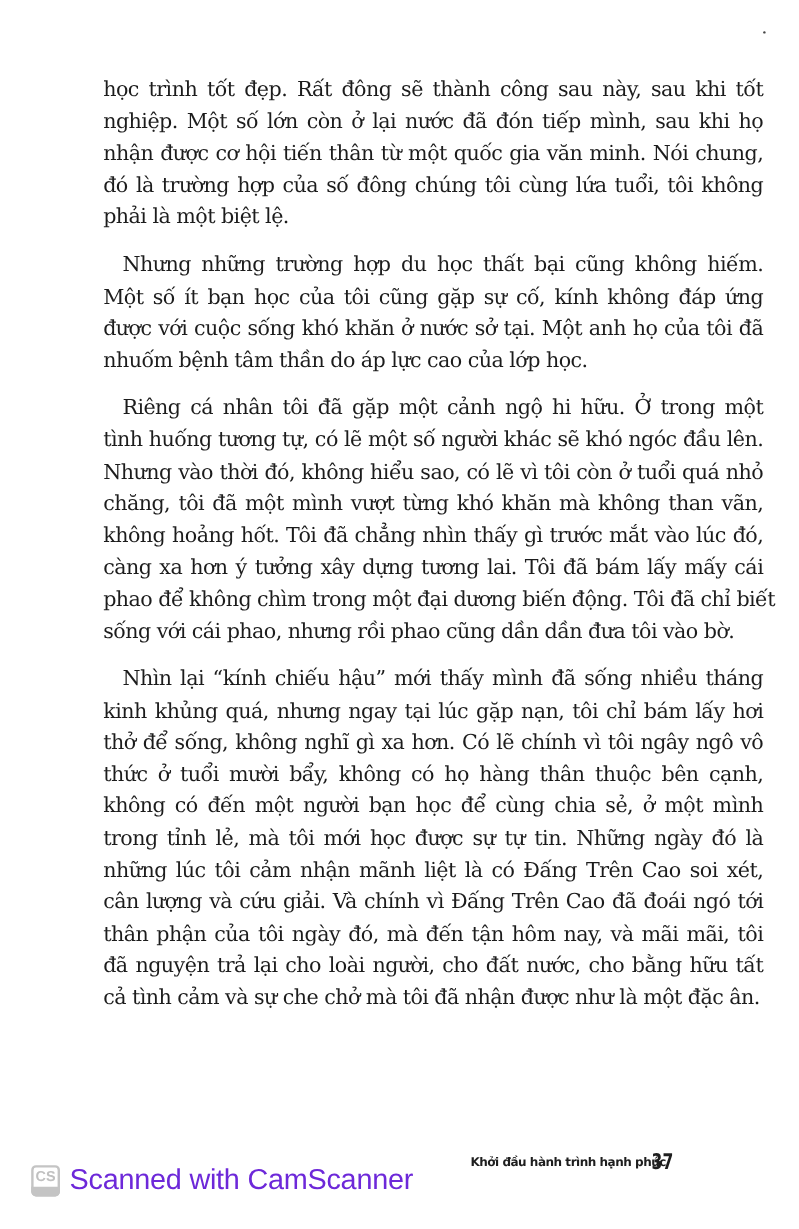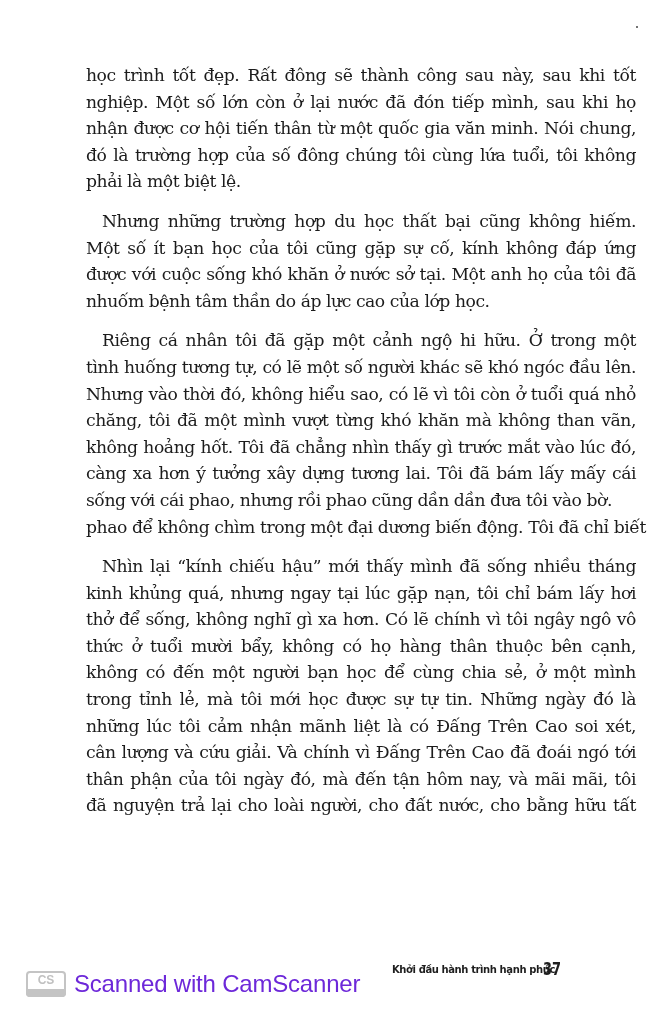--- a/index.html
+++ b/index.html
@@ -21,21 +21,21 @@
   .footer-title {
     position: absolute; left: 392px; top: 964px; font-family: "DejaVu Sans", "Liberation Sans", sans-serif;
     font-size: 10px; font-weight: bold; color: #1e1e1e; letter-spacing: -0.4px;
   }
   .page-number {
     position: absolute; left: 543px; top: 958px; font-family: "DejaVu Sans Condensed", "DejaVu Sans", sans-serif;
     font-size: 18px; font-weight: bold; color: #1e1e1e; transform: scaleX(0.8); transform-origin: left;
   }
   .watermark { position: absolute; left: 26px; top: 970px; display: flex; align-items: center; gap: 8px; }
   .cs-logo {
-    width: 40px; height: 26px; border: 2px solid #c4c4c4; border-radius: 4px; box-sizing: border-box;
+    width: 24px; height: 26px; border: 2px solid #c4c4c4; border-radius: 4px; box-sizing: border-box;
     position: relative; display: flex; align-items: flex-start; justify-content: center;
     font-family: "Liberation Sans", sans-serif; font-size: 12px; font-weight: bold; color: #c0c0c0; line-height: 15px;
   }
   .cs-logo::after { content: ""; position: absolute; left: -2px; right: -2px; bottom: -2px; height: 8px; background: #c4c4c4; border-radius: 0 0 4px 4px; }
   .watermark-text { font-family: "Liberation Sans", sans-serif; font-size: 24px; color: #6d28d9; letter-spacing: -0.2px; }
 </style>
 </head>
 <body>
 
 <div class="dot-mark"></div>
@@ -54,34 +54,35 @@
     <span class="line">được với cuộc sống khó khăn ở nước sở tại. Một anh họ của tôi đã</span>
     <span class="line last">nhuốm bệnh tâm thần do áp lực cao của lớp học.</span>
   </p>
   <p class="para">
     <span class="line indent">Riêng cá nhân tôi đã gặp một cảnh ngộ hi hữu. Ở trong một</span>
     <span class="line">tình huống tương tự, có lẽ một số người khác sẽ khó ngóc đầu lên.</span>
     <span class="line">Nhưng vào thời đó, không hiểu sao, có lẽ vì tôi còn ở tuổi quá nhỏ</span>
     <span class="line">chăng, tôi đã một mình vượt từng khó khăn mà không than vãn,</span>
     <span class="line">không hoảng hốt. Tôi đã chẳng nhìn thấy gì trước mắt vào lúc đó,</span>
     <span class="line">càng xa hơn ý tưởng xây dựng tương lai. Tôi đã bám lấy mấy cái</span>
+    <span class="line">phao để không chìm trong một đại dương biến động. Tôi đã chỉ biết</span>
     <span class="line last">sống với cái phao, nhưng rồi phao cũng dần dần đưa tôi vào bờ.</span>
-    <span class="line">phao để không chìm trong một đại dương biến động. Tôi đã chỉ biết</span>
   </p>
   <p class="para">
     <span class="line indent">Nhìn lại “kính chiếu hậu” mới thấy mình đã sống nhiều tháng</span>
     <span class="line">kinh khủng quá, nhưng ngay tại lúc gặp nạn, tôi chỉ bám lấy hơi</span>
     <span class="line">thở để sống, không nghĩ gì xa hơn. Có lẽ chính vì tôi ngây ngô vô</span>
     <span class="line">thức ở tuổi mười bẩy, không có họ hàng thân thuộc bên cạnh,</span>
     <span class="line">không có đến một người bạn học để cùng chia sẻ, ở một mình</span>
     <span class="line">trong tỉnh lẻ, mà tôi mới học được sự tự tin. Những ngày đó là</span>
     <span class="line">những lúc tôi cảm nhận mãnh liệt là có Đấng Trên Cao soi xét,</span>
     <span class="line">cân lượng và cứu giải. Và chính vì Đấng Trên Cao đã đoái ngó tới</span>
     <span class="line">thân phận của tôi ngày đó, mà đến tận hôm nay, và mãi mãi, tôi</span>
     <span class="line">đã nguyện trả lại cho loài người, cho đất nước, cho bằng hữu tất</span>
+    <span class="line last">cả tình cảm và sự che chở mà tôi đã nhận được như là một đặc ân.</span>
   </p>
 </div>
 
 <div class="footer-title">Khởi đầu hành trình hạnh phúc</div>
 <div class="page-number">37</div>
 
 <div class="watermark">
   <div class="cs-logo">CS</div>
   <div class="watermark-text">Scanned with CamScanner</div>
 </div>

